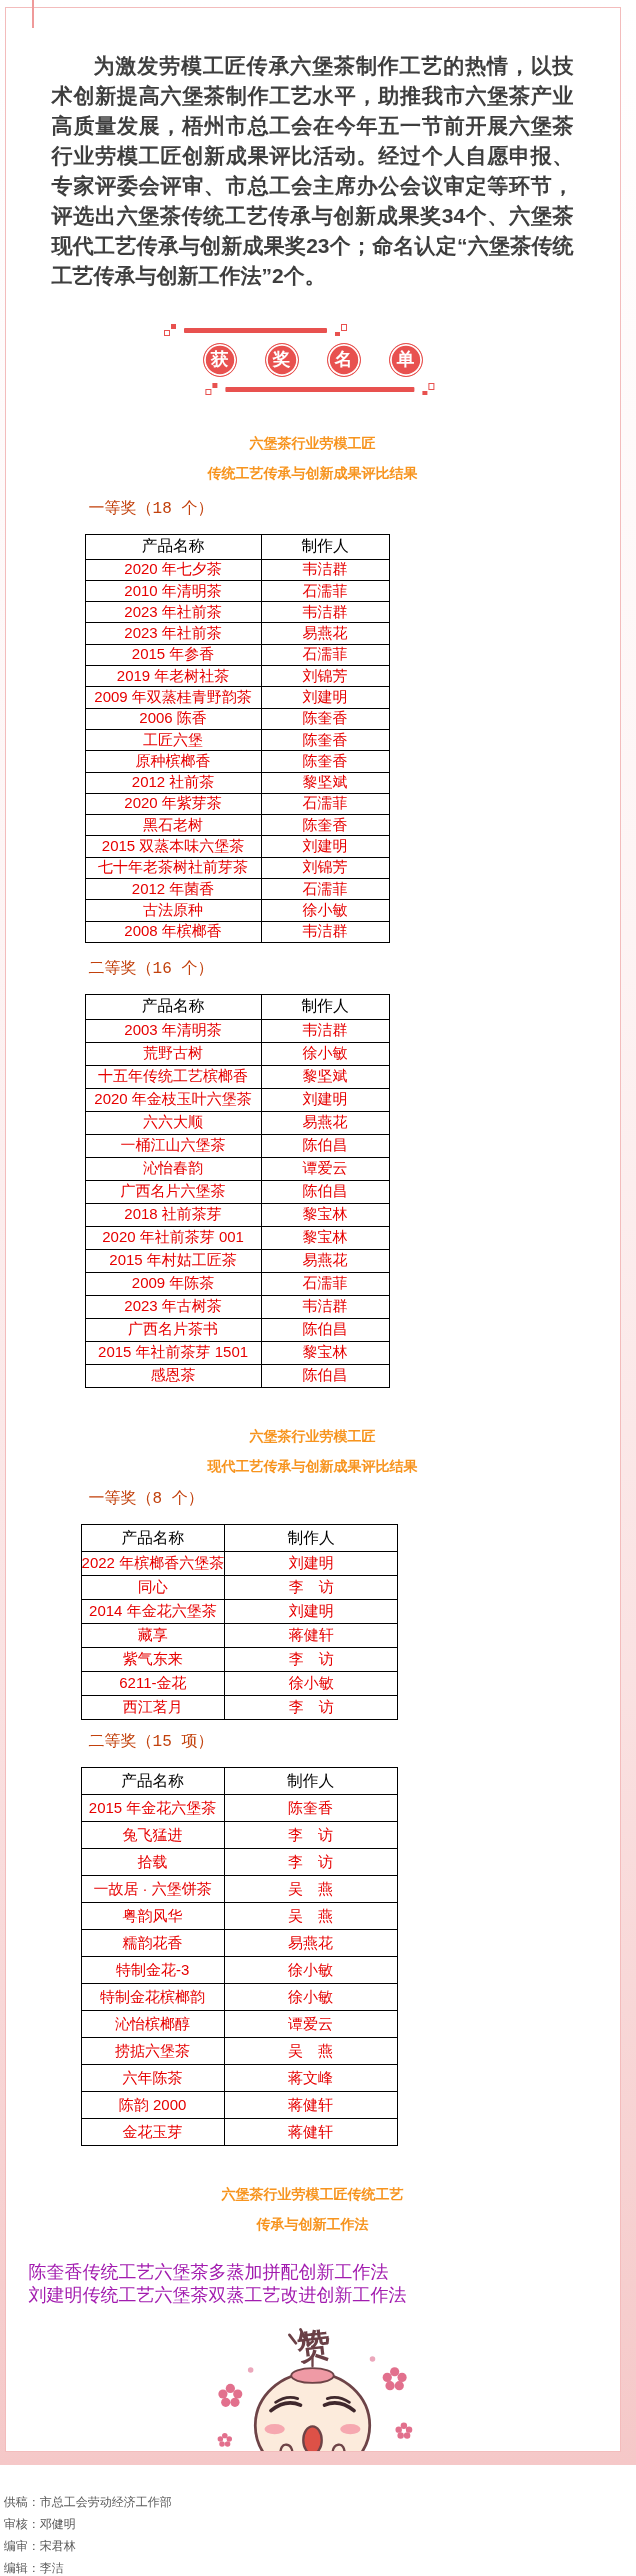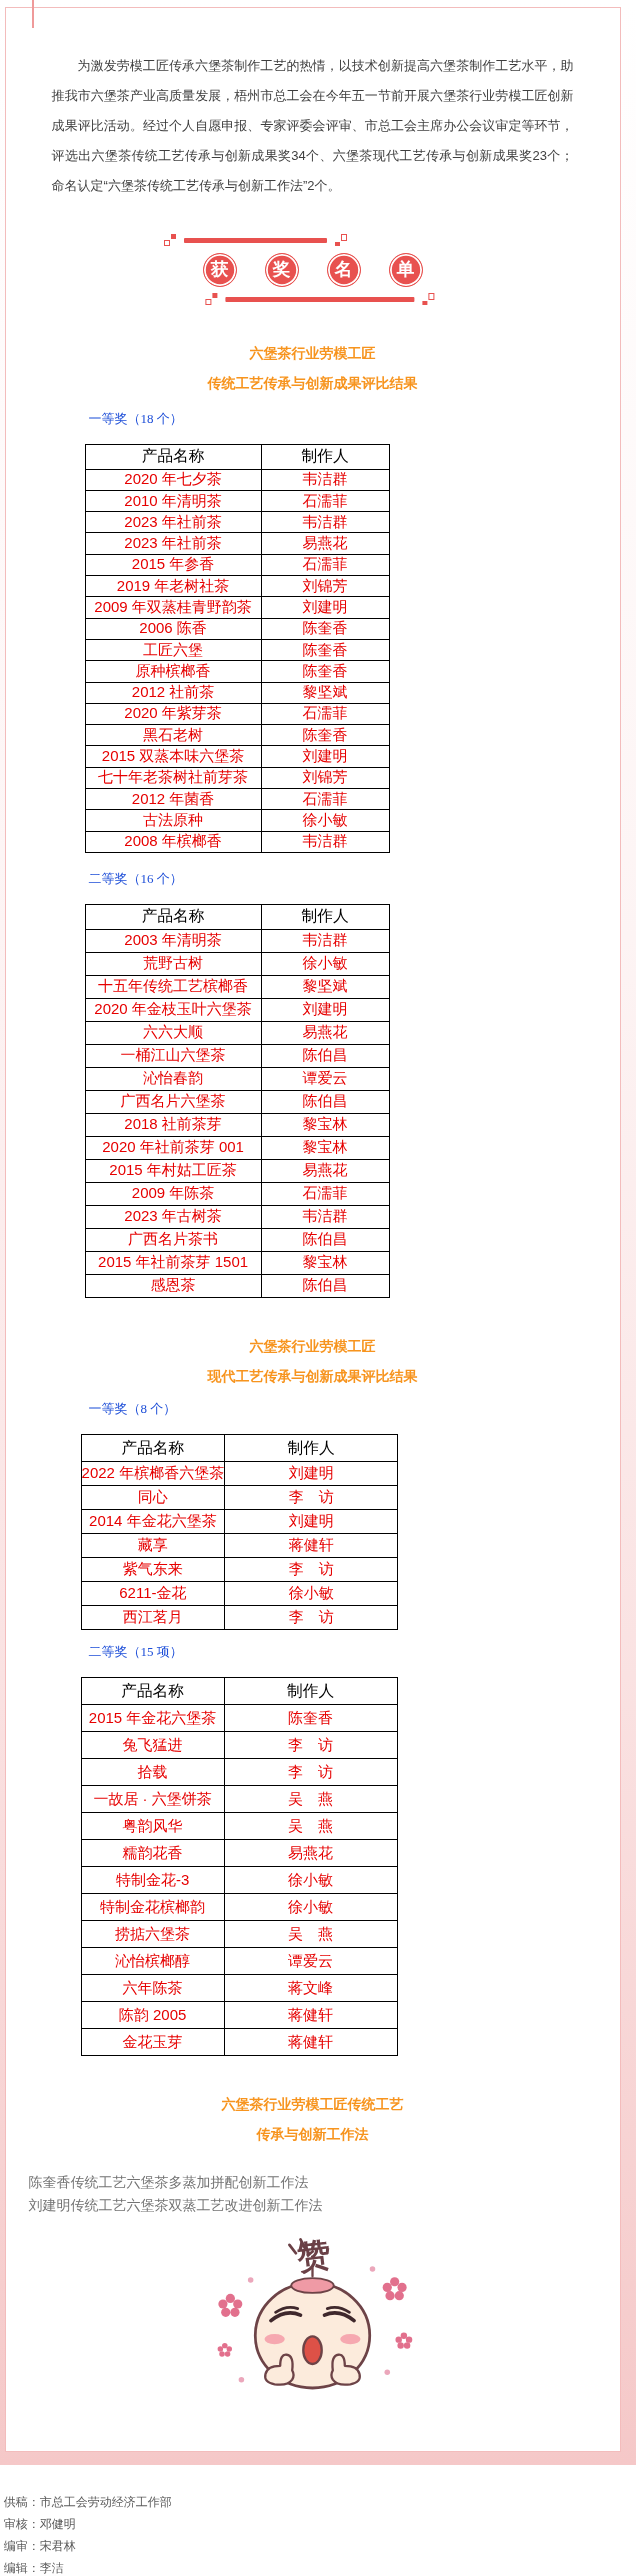--- a/index.html
+++ b/index.html
@@ -14,22 +14,22 @@
   }
   .top-accent{position:absolute;left:32px;top:0;width:1.8px;height:28px;background:#ef9a9a;z-index:4;}
   .card{
     position:absolute;left:4.6px;top:7.4px;width:616px;height:2445px;box-sizing:border-box;
     background:#ffffff;border:0.9px solid #f3bcbc;overflow:hidden;
   }
   .content{padding:0 46px;}
 
   
   .intro{
-    margin:43px 0 0;font-size:13px;line-height:30px;color:#3e3e3e;
-    text-indent:2em;text-align:justify;
+    margin:43px 0 0;font-size:21px;line-height:30px;color:#3e3e3e;
+    text-indent:2em;text-align:justify;font-weight:bold;
   }
 
   
   .banner{margin-top:33px;}
   .banner-row{display:flex;align-items:center;justify-content:center;gap:8.3px;height:12px;}
   .banner-row.top{transform:translateX(-57px);}
   .banner-row.bottom{transform:translateX(7.4px);}
   .bar{height:4.6px;background:#e8514f;border-radius:0.9px;}
   .bar.short{width:143px;}
   .bar.long{width:189px;}
@@ -45,22 +45,22 @@
     background:#e8514f;border:1.8px solid #e8514f;box-shadow:inset 0 0 0 1.8px #ffffff;
     color:#fff;font-weight:bold;font-size:17.6px;line-height:30.5px;text-align:center;
   }
 
   
   .sec-title{margin-top:33px;text-align:center;color:#f7941e;font-weight:bold;
     font-size:14px;line-height:30px;}
   .sec-title.worklaw-t{margin-top:33px;}
 
   
-  .grp-label{margin:9.2px 0 0 37px;color:#1d4ed8;font-size:13px;line-height:22px;
-    font-family:Liberation Serif, serif;}
+  .grp-label{margin:9.2px 0 0 37px;color:#c2410c;font-size:16px;line-height:22px;
+    font-family:Liberation Mono, monospace;}
   .grp-label.g2{margin-top:15px;}
   .grp-label.g3{margin-top:7.4px;}
   .grp-label.g4{margin-top:11px;}
 
   
   table.awards{border-collapse:collapse;margin:14px 0 0 33px;table-layout:fixed;
     font-family:Liberation Sans, sans-serif;}
   table.awards th,table.awards td{
     border:0.9px solid #000;text-align:center;padding:0;white-space:nowrap;overflow:hidden;}
   table.awards th{color:#000;font-weight:normal;font-size:15.7px;}
@@ -69,21 +69,21 @@
   table.t12 col.c1{width:176px;} table.t12 col.c2{width:128px;}
   table.t12 th{height:24px;} table.t12 td{height:20.3px;}
   table.t2 td{height:22px;}
   table.t34{margin-left:29px;}
   table.t34 col.c1{width:143px;} table.t34 col.c2{width:173px;}
   table.t34 th{height:26px;}
   table.t3 td{height:23px;}
   table.t4 td{height:26px;}
 
   
-  .worklaw-lines{margin:22px 0 0 -23px;color:#737373;font-size:14px;line-height:23px;}
+  .worklaw-lines{margin:22px 0 0 -23px;color:#a21caf;font-size:18px;line-height:23px;}
   .worklaw-lines p{margin:0;}
 
   
   .sticker-wrap{margin-top:15px;text-align:center;}
 
   
   .credits{margin:26px 0 0 3.7px;font-family:"Liberation Serif","DejaVu Serif",serif;
     font-size:12px;color:#5b5b5b;line-height:22px;}
   .credits p{margin:0;}
 </style>
@@ -389,33 +389,33 @@
           </tr>
             <tr>
             <td>特制金花-3</td>
             <td>徐小敏</td>
           </tr>
             <tr>
             <td>特制金花槟榔韵</td>
             <td>徐小敏</td>
           </tr>
             <tr>
+            <td>沁怡槟榔醇</td>
+            <td>谭爱云</td>
+          </tr>
+            <tr>
             <td>捞掂六堡茶</td>
             <td>吴　燕</td>
           </tr>
             <tr>
-            <td>沁怡槟榔醇</td>
-            <td>谭爱云</td>
-          </tr>
-            <tr>
             <td>六年陈茶</td>
             <td>蒋文峰</td>
           </tr>
             <tr>
-            <td>陈韵 2005</td>
+            <td>陈韵 2000</td>
             <td>蒋健轩</td>
           </tr>
             <tr>
             <td>金花玉芽</td>
             <td>蒋健轩</td>
           </tr>
           </tbody>
       </table>
 
       <div class="sec-title worklaw-t">

